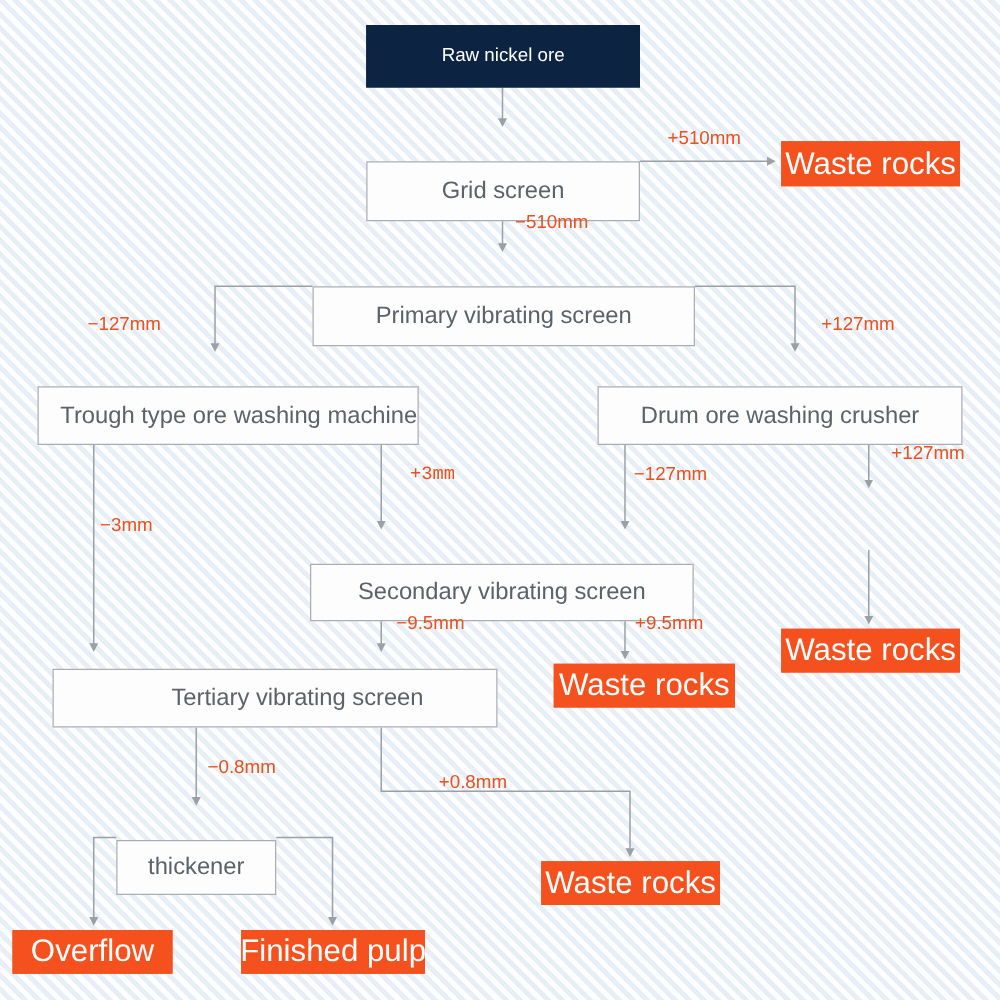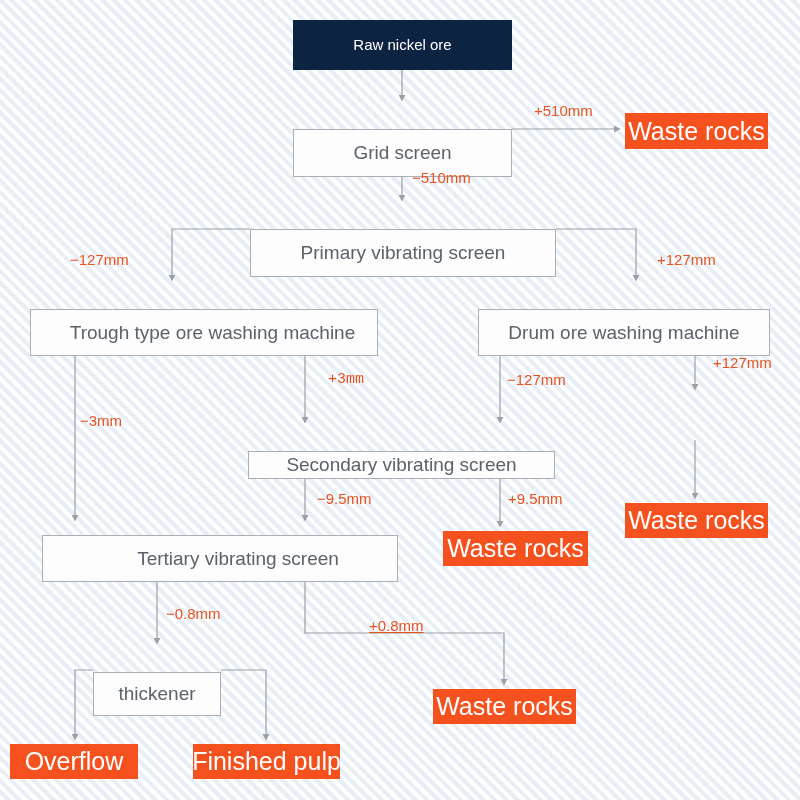--- a/index.html
+++ b/index.html
@@ -112,34 +112,34 @@
   </div>
 
   <div class="node terminal" style="left:625px; top:113px; width:143px; height:36px;">
     <span>Waste rocks</span>
   </div>
 
   <div class="node plain" style="left:250px; top:205px; width:306px; height:48px;align-items:center;">
     <span>Primary vibrating screen</span>
   </div>
 
-  <div class="node plain" style="left:30px; top:285px; width:348px; height:47px;padding-left:17px;">
+  <div class="node plain" style="left:30px; top:285px; width:305px; height:47px;padding-left:17px;">
     <span>Trough type ore washing machine</span>
   </div>
 
   <div class="node plain" style="left:478px; top:285px; width:292px; height:47px;">
-    <span>Drum ore washing machine</span>
+    <span>Drum ore washing crusher</span>
   </div>
 
 
   <div class="node terminal" style="left:625px; top:503px; width:143px; height:35px;">
     <span>Waste rocks</span>
   </div>
 
-  <div class="node plain" style="left:248px; top:427px; width:307px; height:28px;">
+  <div class="node plain" style="left:248px; top:427px; width:307px; height:46px;">
     <span>Secondary vibrating screen</span>
   </div>
 
   <div class="node terminal" style="left:443px; top:531px; width:145px; height:35px;">
     <span>Waste rocks</span>
   </div>
 
   <div class="node plain" style="left:42px; top:511px; width:356px; height:47px;padding-left:36px;">
     <span>Tertiary vibrating screen</span>
   </div>
@@ -164,15 +164,15 @@
   <div class="edge-label" style="left:412px; top:170px;">−510mm</div>
   <div class="edge-label" style="left:70px; top:252px;">−127mm</div>
   <div class="edge-label" style="left:657px; top:252px;">+127mm</div>
   <div class="edge-label" style="left:328px; top:372px;font-family:Liberation Mono, monospace;">+3mm</div>
   <div class="edge-label" style="left:507px; top:372px;">−127mm</div>
   <div class="edge-label" style="left:713px; top:355px;">+127mm</div>
   <div class="edge-label" style="left:80px; top:413px;">−3mm</div>
   <div class="edge-label" style="left:317px; top:491px;">−9.5mm</div>
   <div class="edge-label" style="left:508px; top:491px;">+9.5mm</div>
   <div class="edge-label" style="left:166px; top:606px;">−0.8mm</div>
-  <div class="edge-label" style="left:369px; top:618px;text-decoration:underline;">+0.8mm</div>
+  <div class="edge-label" style="left:351px; top:618px;">+0.8mm</div>
 
 </div>
 
 </body></html>

